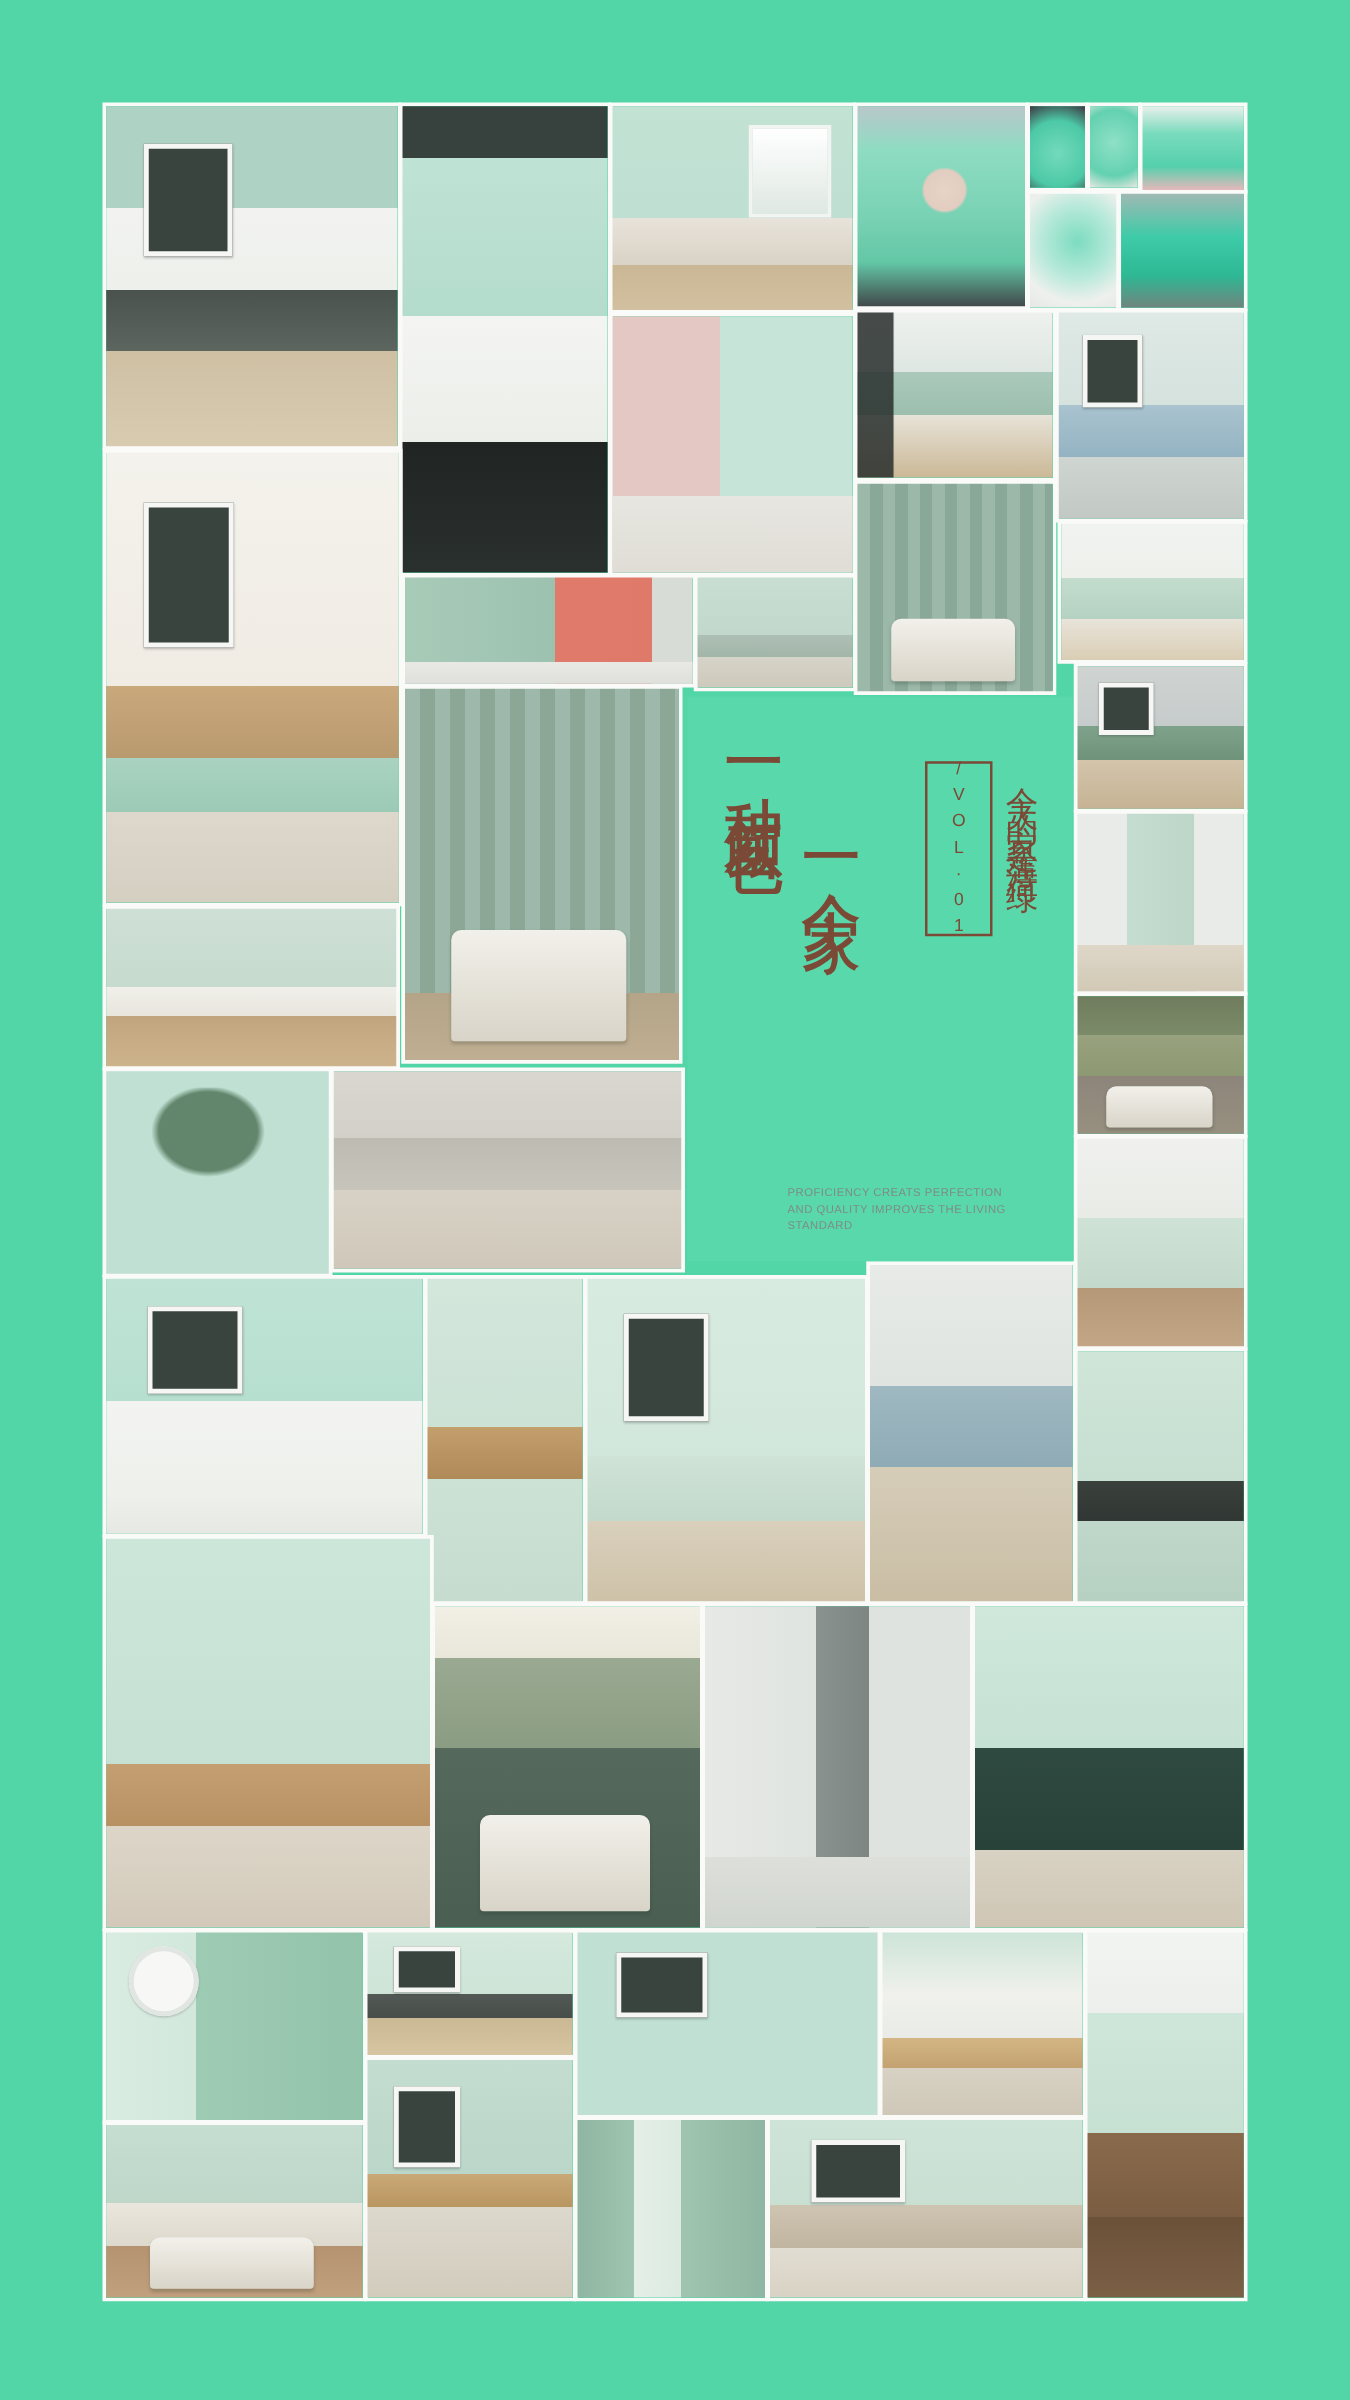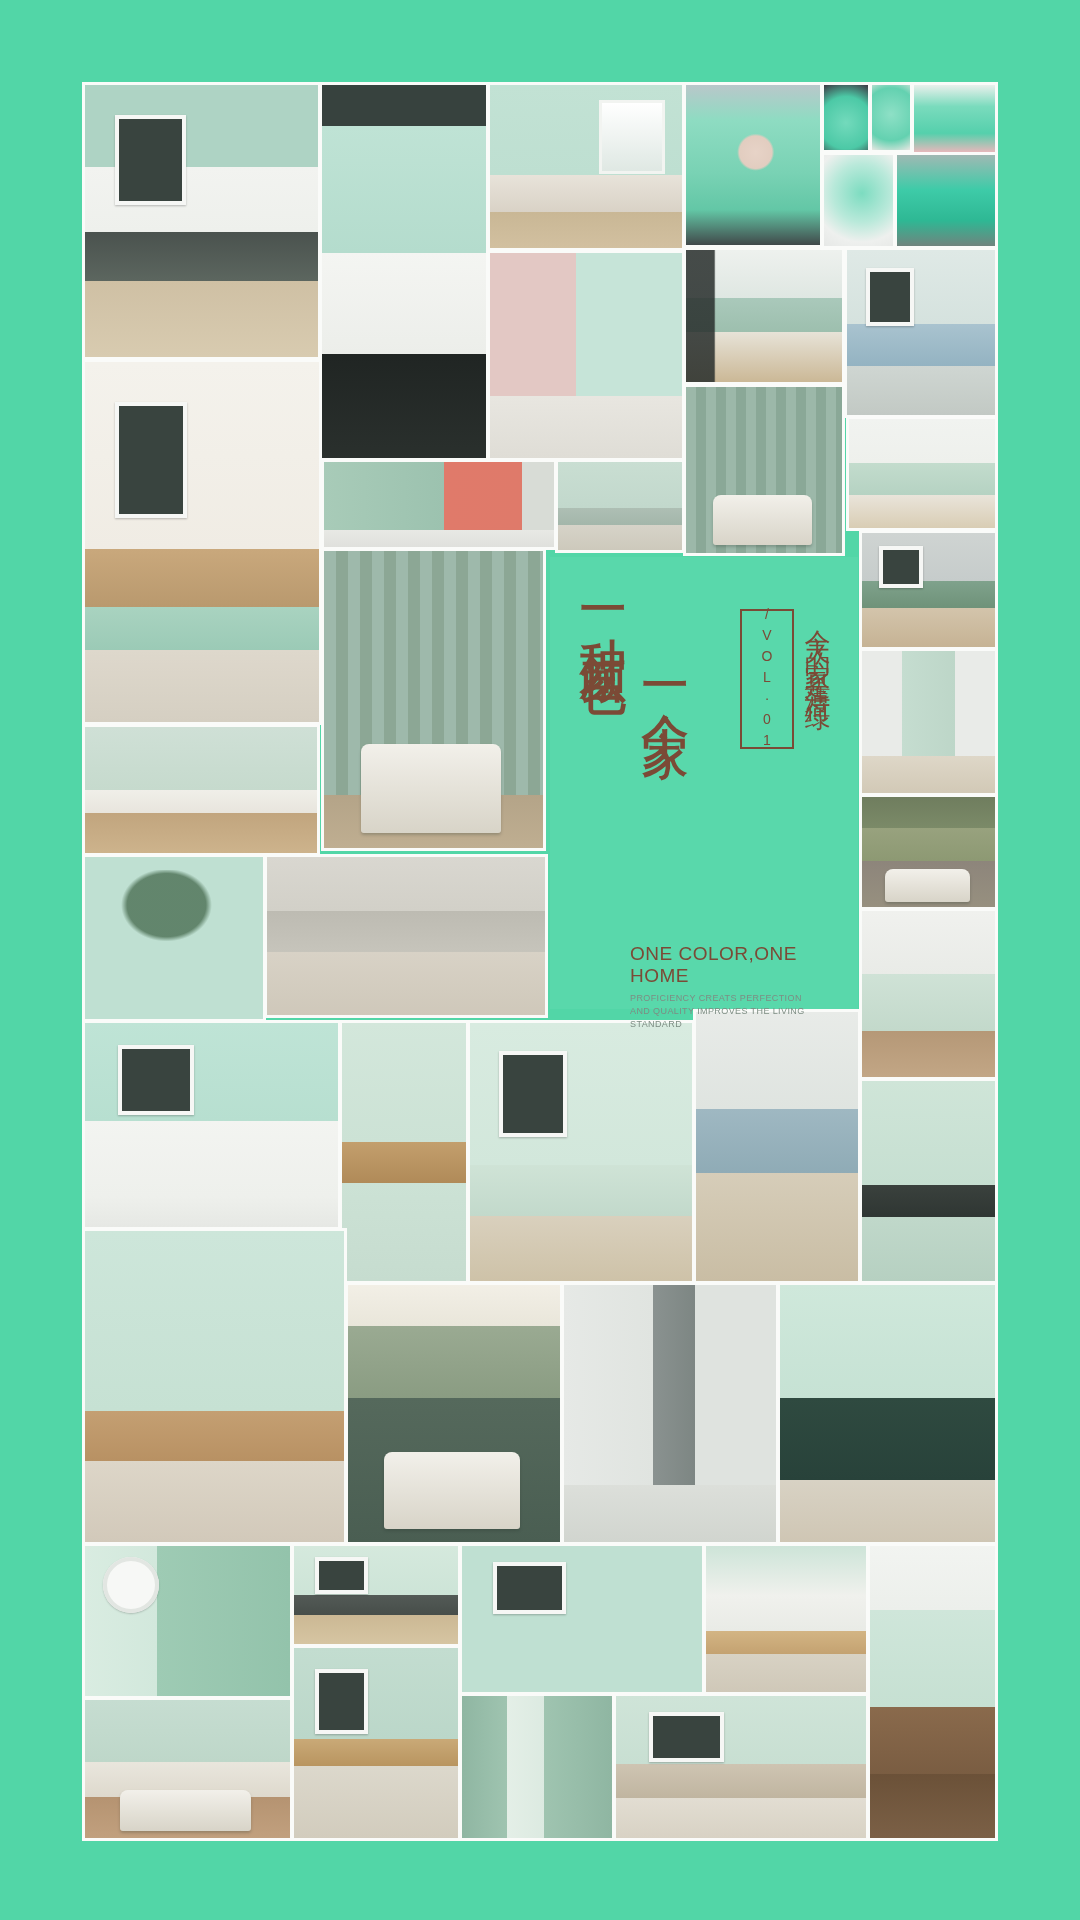--- a/index.html
+++ b/index.html
@@ -86,20 +86,19 @@
     </div>
 
   <div class="panel" id="panel" style="background: rgb(89, 216, 171); color: rgb(123, 74, 54);">
     <div class="vcol headline1">一种颜色</div>
     <div class="vcol headline2">一个家</div>
     <div class="volbox">
       <span class="vcol">/VOL·01</span>
     </div>
     <div class="vcol slogan">今天的家是薄荷绿</div>
     <div class="brandblock">
-      <div class="tagline">ONE COLOR,ONE HOME</div>
       <div class="sub" style="color: rgb(125, 141, 131);">
         <div>PROFICIENCY CREATS PERFECTION</div>
         <div>AND QUALITY IMPROVES THE LIVING STANDARD</div>
       </div>
     </div>
   </div>
 </div>
 
 </body></html>

